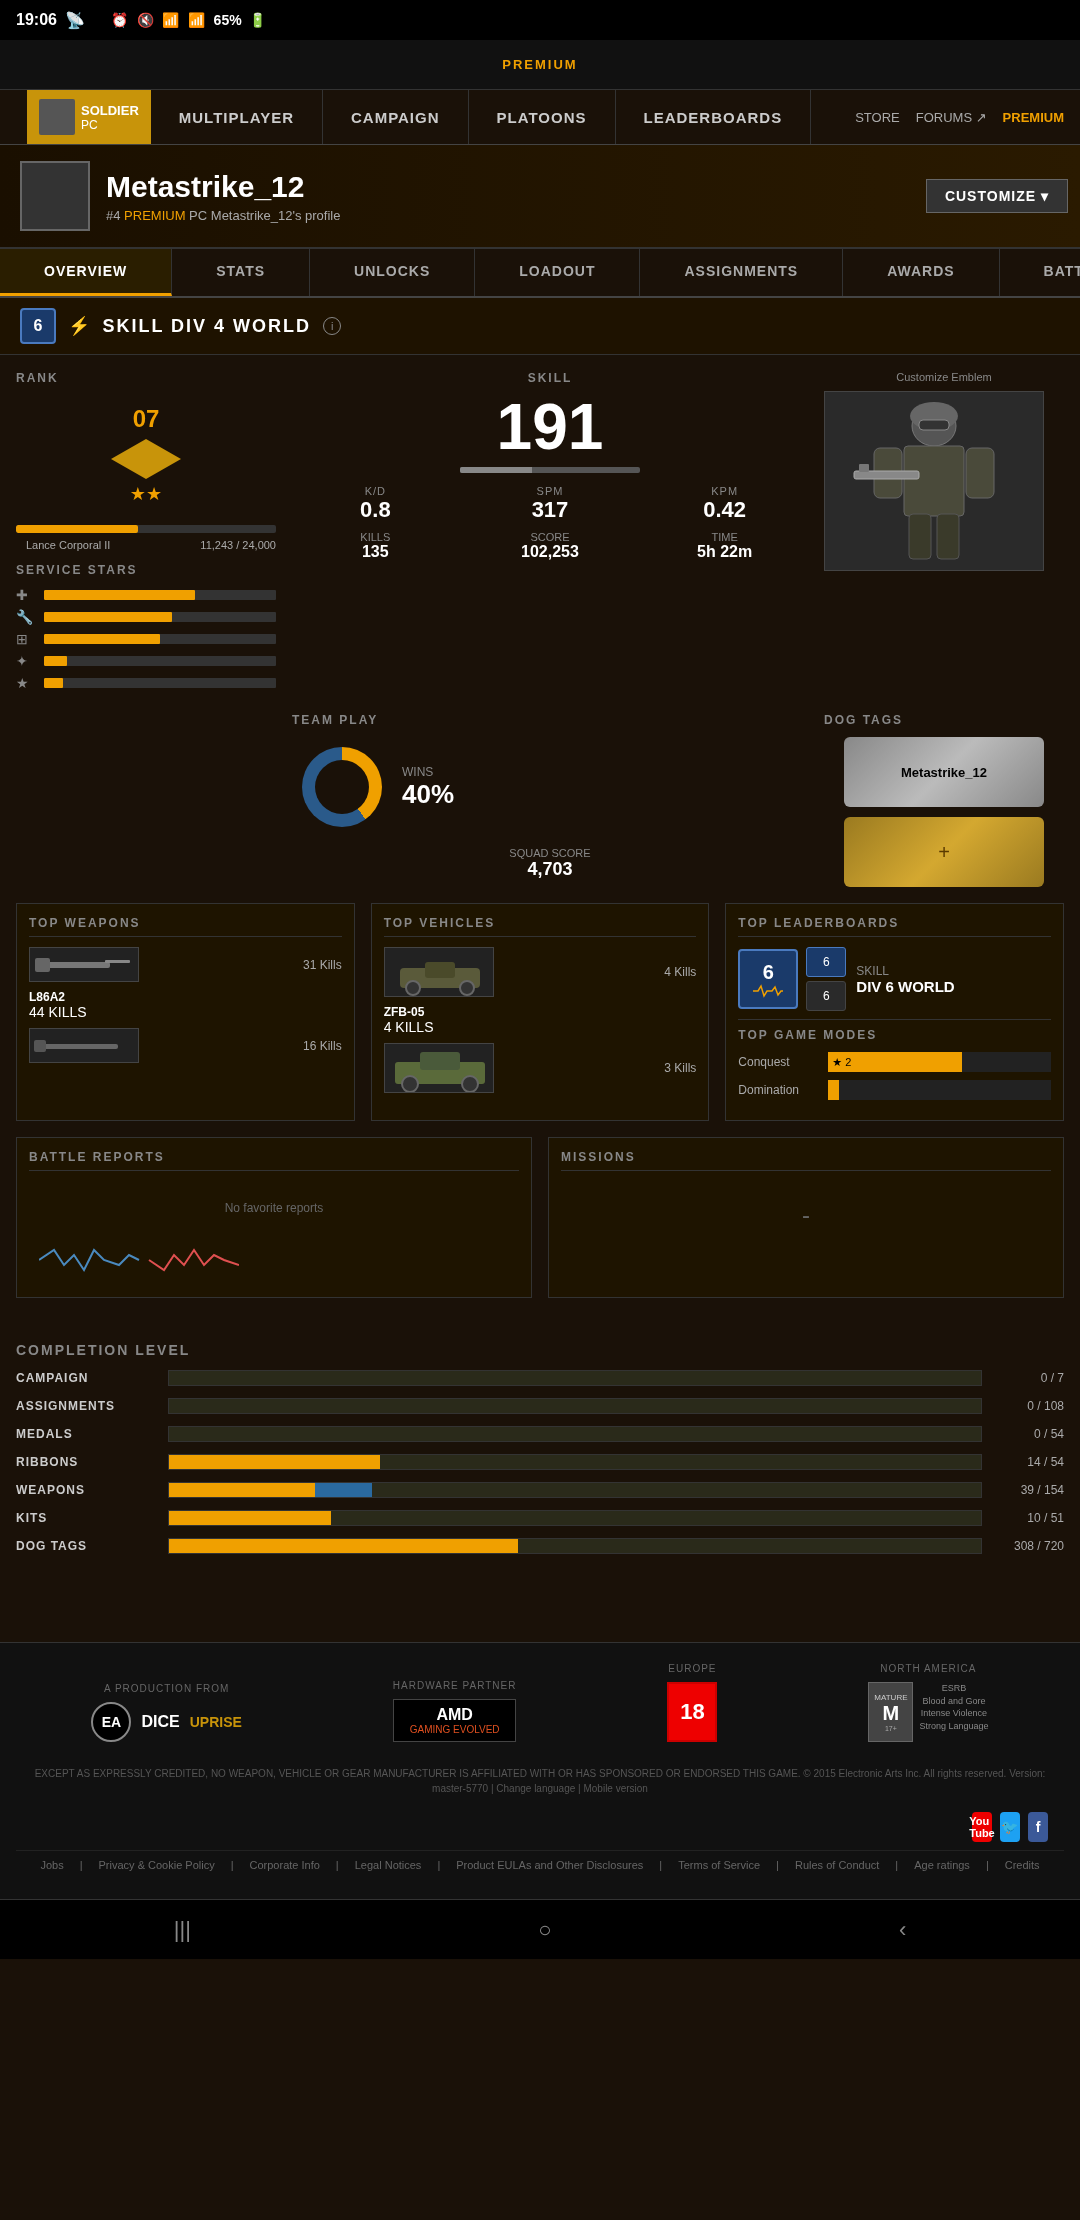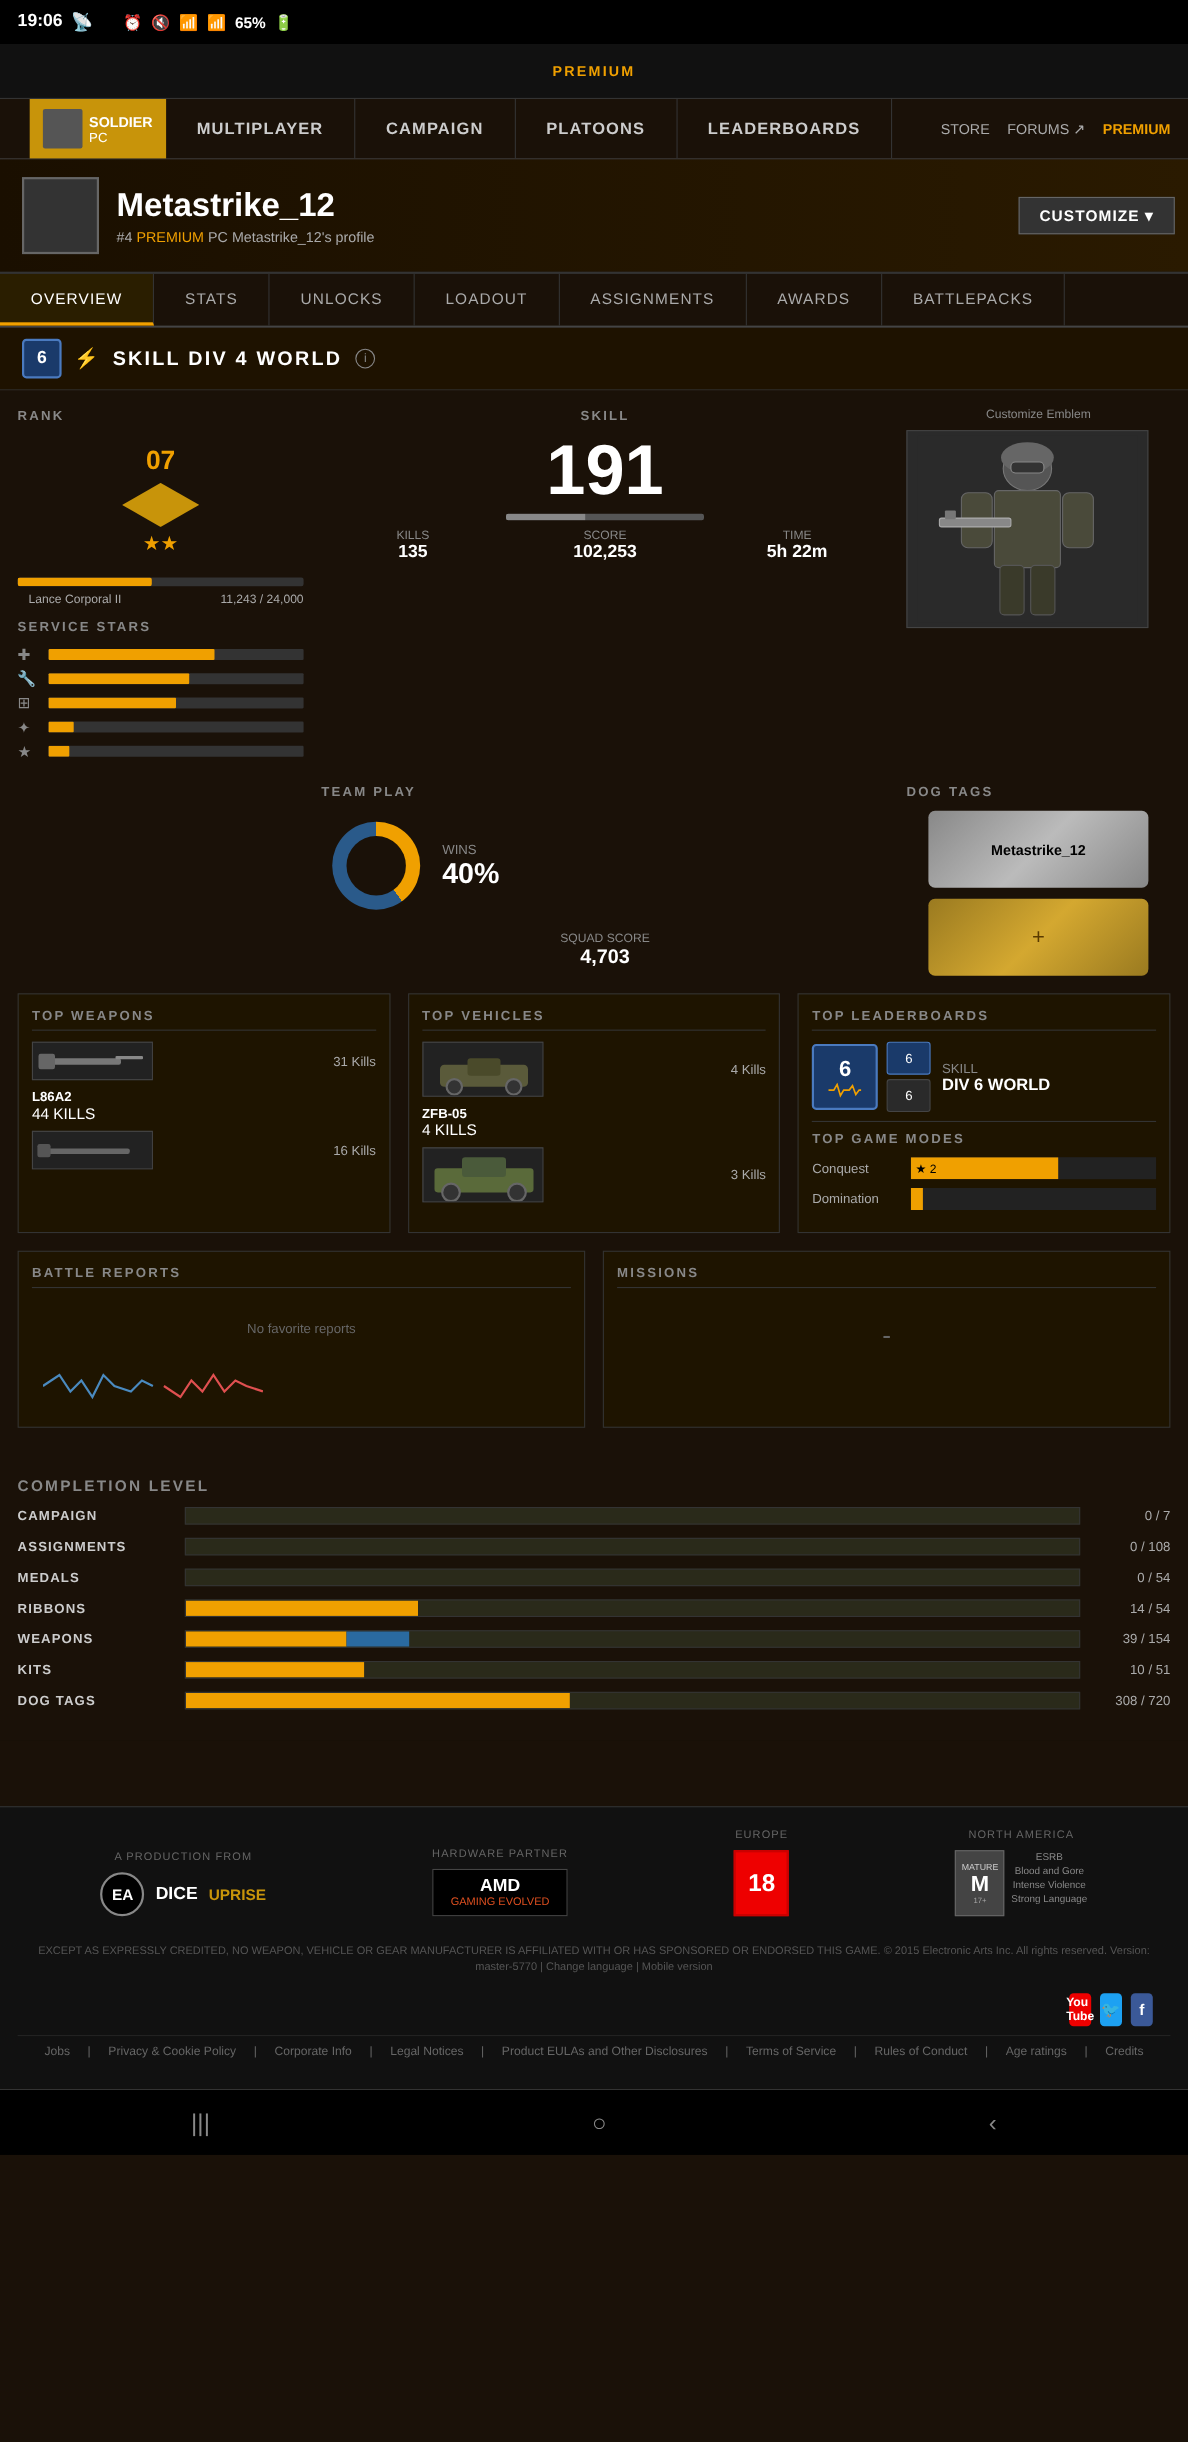--- a/index.html
+++ b/index.html
@@ -132,23 +132,23 @@
       letter-spacing: 1px;
     }
 
     
     .tabs {
       background: #1a1108;
       display: flex;
       border-bottom: 2px solid #444;
     }
     .tab {
-      padding: 14px 28px;
+      padding: 14px 44px;
       font-size: 14px;
-      font-weight: normal;
+      font-weight: bold;
       letter-spacing: 1px;
       color: #aaa;
       cursor: pointer;
       border-right: 1px solid #333;
     }
     .tab.active {
       color: #fff;
       border-bottom: 3px solid #f0a000;
       background: #2a1e00;
     }
@@ -671,20 +671,34 @@
           </div>
         </div>
       </div>
     </div>
 
     <div class="skill-center">
       <div class="section-label">SKILL</div>
       <div class="skill-number">191</div>
       <div class="skill-bar">
         <div class="skill-bar-fill"></div>
+      </div>
+      <div class="stats-grid">
+        <div class="stat-item">
+          <div class="stat-label">K/D</div>
+          <div class="stat-value">0.8</div>
+        </div>
+        <div class="stat-item">
+          <div class="stat-label">SPM</div>
+          <div class="stat-value">317</div>
+        </div>
+        <div class="stat-item">
+          <div class="stat-label">KPM</div>
+          <div class="stat-value">0.42</div>
+        </div>
       </div>
       <div class="stats-grid2">
         <div class="stat-item2">
           <div class="stat-label2">KILLS</div>
           <div class="stat-value2">135</div>
         </div>
         <div class="stat-item2">
           <div class="stat-label2">SCORE</div>
           <div class="stat-value2">102,253</div>
         </div>

